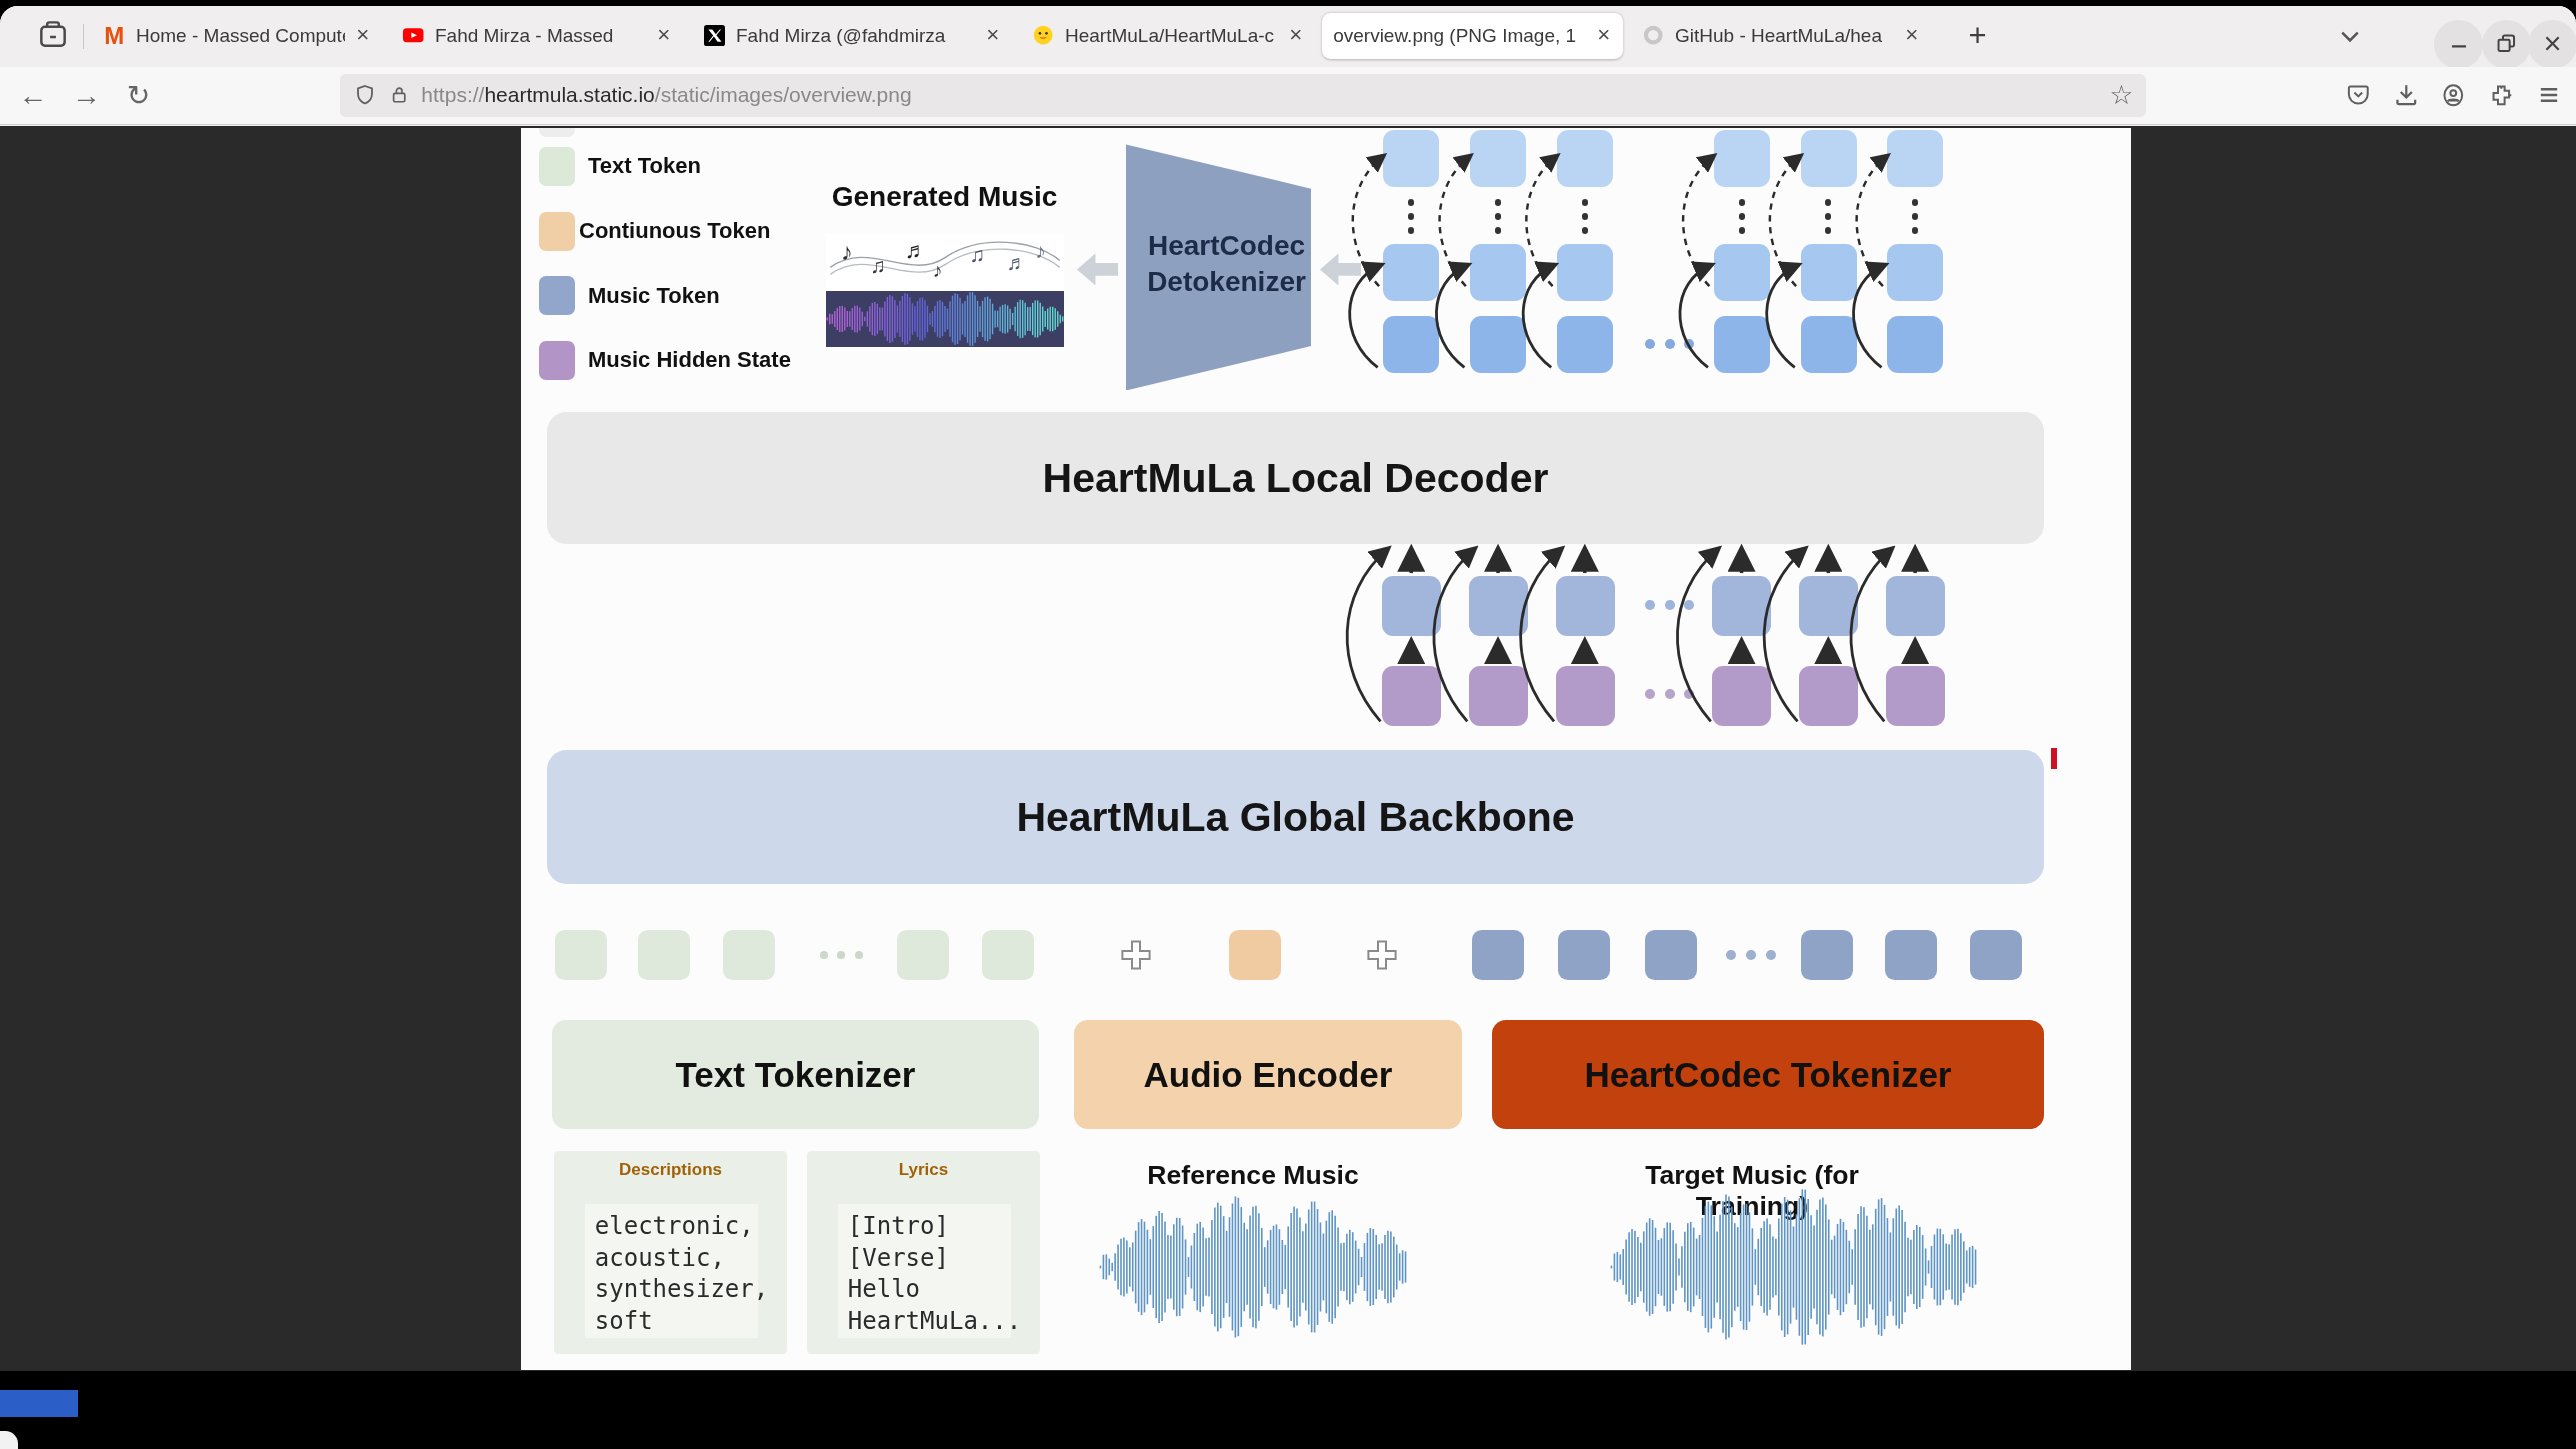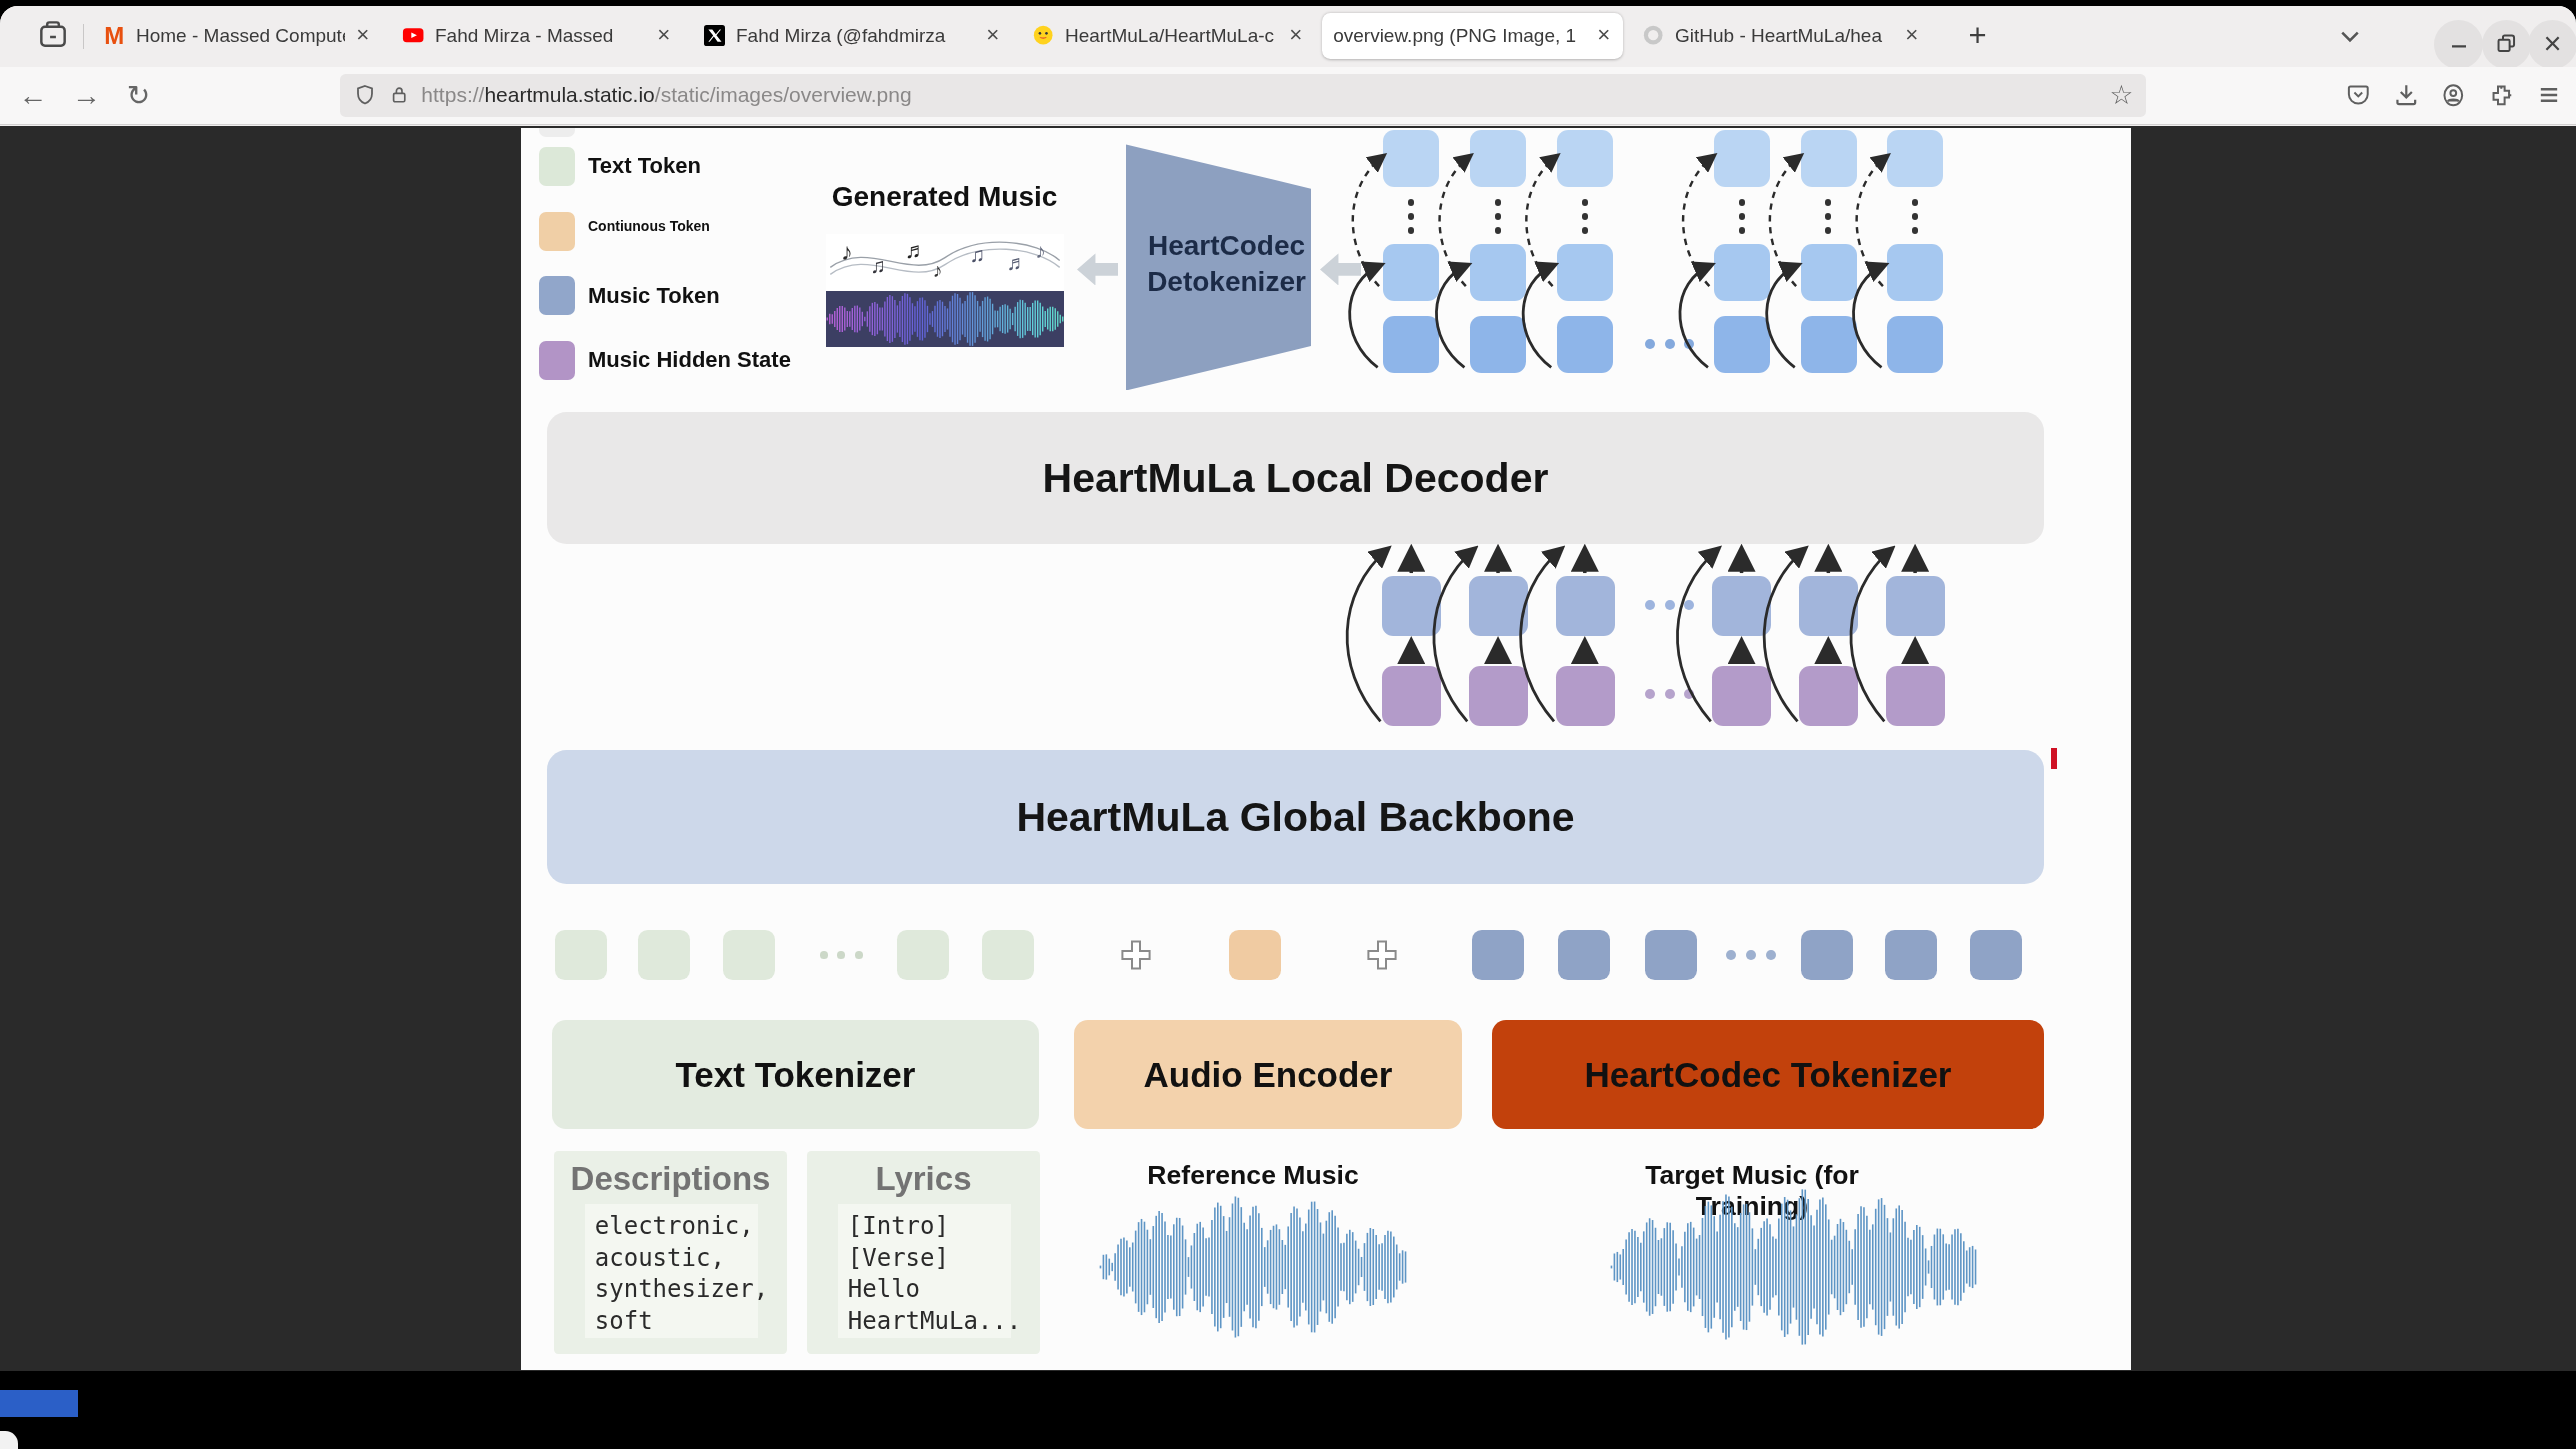--- a/index.html
+++ b/index.html
@@ -38,21 +38,21 @@
   .content{position:absolute;left:0;top:120px;width:100%;height:1245px;background:#2a2a2a;}
   .paper{position:absolute;left:521px;top:2.8px;width:1610px;height:1242px;background:#fcfcfc;overflow:hidden;}
   .abs{position:absolute;}
   .bold{font-weight:700;color:#111;}
   .token{position:absolute;border-radius:11.2px;}
   .barlabel{display:flex;align-items:center;justify-content:center;font-weight:700;color:#151515;}
   .bigbar{position:absolute;border-radius:19.6px;}
   .tokbox{position:absolute;border-radius:14px;display:flex;align-items:center;justify-content:center;
           font-weight:700;font-size:35px;color:#111;}
   .card{position:absolute;border-radius:4.2px;background:#eaf0e7;}
-  .card h3{margin:8.4px 0 0 0;text-align:center;font-size:33px;color:#737373;}
+  .card h3{margin:8.4px 0 0 0;text-align:center;font-size:17px;color:#a16207;}
   .cardinner{position:absolute;background:#f4f7f1;font-family:"DejaVu Sans Mono",monospace;
              font-size:24px;color:#2a2a2a;line-height:31.5px;padding:7px 9.8px;}
   .wavelabel{position:absolute;text-align:center;font-weight:700;font-size:26.6px;color:#111;}
   .trap{position:absolute;background:#8da0c0;}
   .trap .tl{position:absolute;width:100%;text-align:center;font-weight:700;font-size:28px;color:#1c2b47;line-height:35px;padding-left:16px;}
   .blockarrow{position:absolute;background:#ccd2d8;}
   .redcaret{position:absolute;background:#cf1124;}
   .bluestrip{position:absolute;left:0;top:1390px;width:78px;height:26.6px;background:#2b5fc7;}
   .cornersliver{position:absolute;left:0;top:1431px;width:18px;height:18px;background:#f2f2f2;border-radius:0 12.6px 0 0;}
   svg{display:block;}
@@ -197,21 +197,21 @@
       </div>
     </div>
 
     <div class="content">
       <div class="paper" id="paper">
 
         <div id="legend" class="abs">
             <div style="position: absolute; left: 18px; top: 19px; width: 36px; height: 39px; border-radius: 7px; background: rgb(220, 232, 216);"></div>
             <div style="position: absolute; left: 67px; top: 25px; font-weight: 700; font-size: 22px; color: rgb(17, 17, 17); white-space: nowrap;">Text Token</div>
             <div style="position: absolute; left: 18px; top: 84px; width: 36px; height: 39px; border-radius: 7px; background: rgb(240, 207, 166);"></div>
-            <div style="position: absolute; left: 67px; top: 90px; font-weight: 700; font-size: 14px; color: rgb(17, 17, 17); white-space: nowrap;">Contiunous Token</div>
+            <div style="position: absolute; left: 58px; top: 90px; font-weight: 700; font-size: 22px; color: rgb(17, 17, 17); white-space: nowrap;">Contiunous Token</div>
             <div style="position: absolute; left: 18px; top: 148px; width: 36px; height: 39px; border-radius: 7px; background: rgb(145, 166, 202);"></div>
             <div style="position: absolute; left: 67px; top: 155px; font-weight: 700; font-size: 22px; color: rgb(17, 17, 17); white-space: nowrap;">Music Token</div>
             <div style="position: absolute; left: 18px; top: 213px; width: 36px; height: 39px; border-radius: 7px; background: rgb(178, 148, 198);"></div>
             <div style="position: absolute; left: 67px; top: 219px; font-weight: 700; font-size: 22px; color: rgb(17, 17, 17); white-space: nowrap;">Music Hidden State</div>
           </div>
         <div class="abs" style="left:18px;top:0;width:36px;height:8.4px;background:#ededed;border-radius:0 0 7px 7px"></div>
 
         <div class="abs bold" style="left:301px;top:53px;width:245px;text-align:center;font-size:28px">Generated Music</div>
         <div class="abs" style="left:305px;top:106px;width:238px;height:113px;background:#fff">
           <svg width="238" height="57" viewBox="0 0 340 82">

